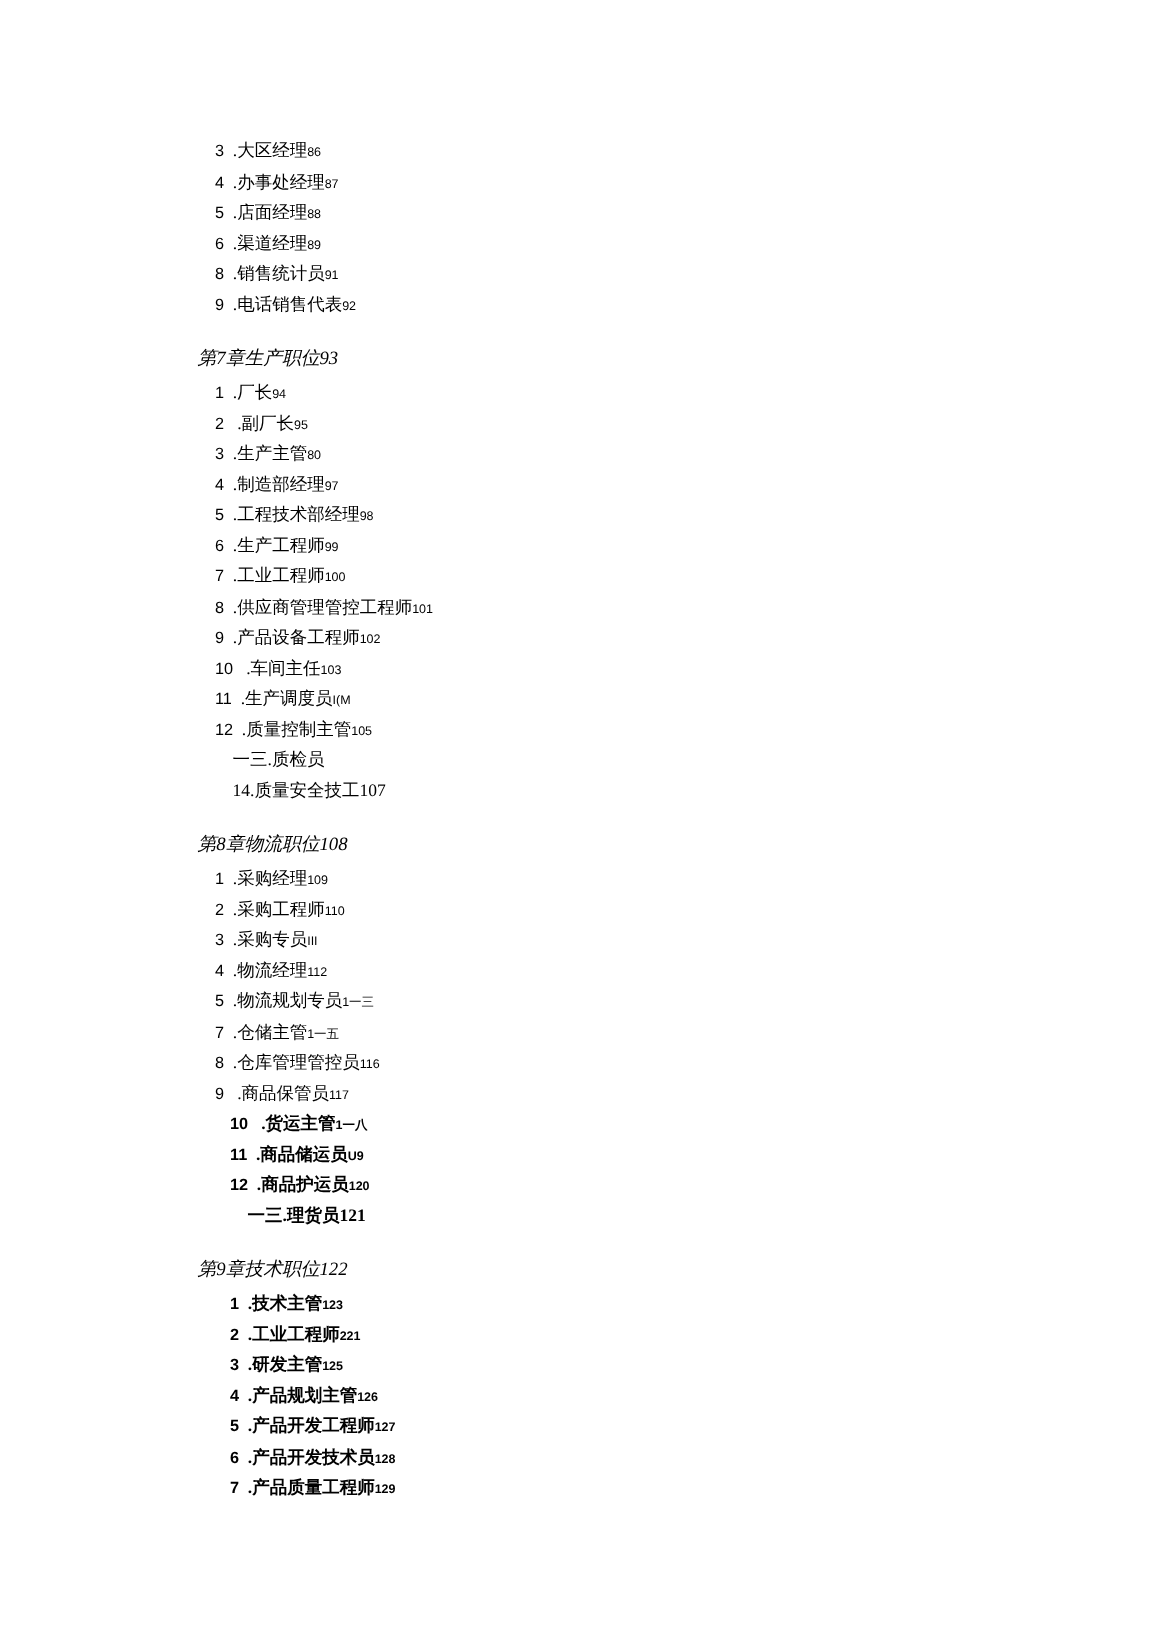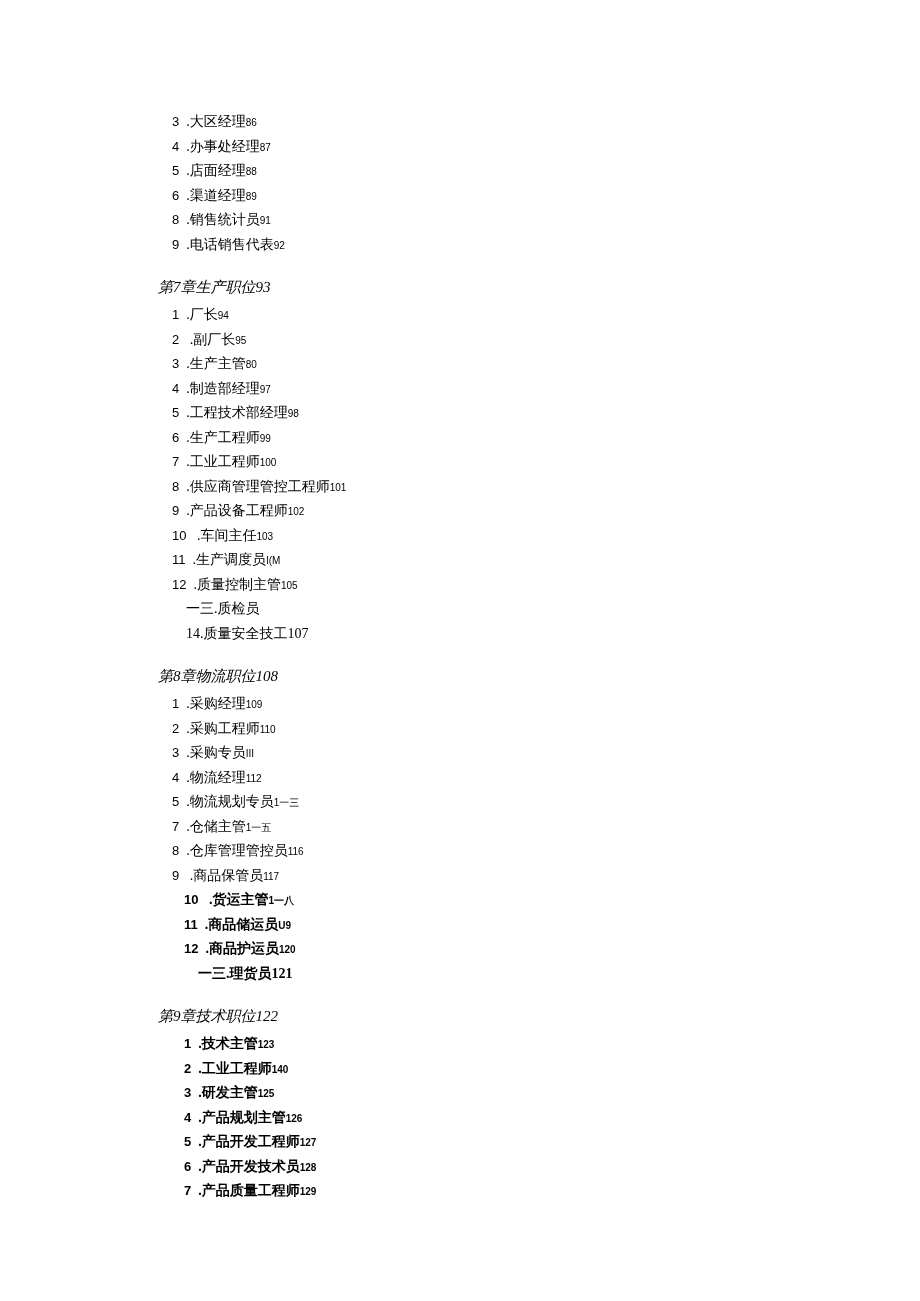--- a/index.html
+++ b/index.html
@@ -114,20 +114,20 @@
     </ul>
     <ul class="item-list indented">
       <li><span class="num">10</span><span class="dot">   .</span><span class="txt">货运主管</span><span class="pg">1一八</span></li>
       <li><span class="num">11</span><span class="dot">  .</span><span class="txt">商品储运员</span><span class="pg">U9</span></li>
       <li><span class="num">12</span><span class="dot">  .</span><span class="txt">商品护运员</span><span class="pg">120</span></li>
       <li class="unnumbered"><span class="txt">一三.理货员121</span></li>
     </ul>
     <div class="chapter-heading"><span class="chapter-prefix">第</span><span class="chapter-num">9</span><span class="chapter-title">章技术职位</span><span class="chapter-page">122</span></div>
     <ul class="item-list indented">
       <li><span class="num">1</span><span class="dot">  .</span><span class="txt">技术主管</span><span class="pg">123</span></li>
-      <li><span class="num">2</span><span class="dot">  .</span><span class="txt">工业工程师</span><span class="pg">140</span></li>
+      <li><span class="num">2</span><span class="dot">  .</span><span class="txt">工业工程师</span><span class="pg">221</span></li>
       <li><span class="num">3</span><span class="dot">  .</span><span class="txt">研发主管</span><span class="pg">125</span></li>
       <li><span class="num">4</span><span class="dot">  .</span><span class="txt">产品规划主管</span><span class="pg">126</span></li>
       <li><span class="num">5</span><span class="dot">  .</span><span class="txt">产品开发工程师</span><span class="pg">127</span></li>
       <li><span class="num">6</span><span class="dot">  .</span><span class="txt">产品开发技术员</span><span class="pg">128</span></li>
       <li><span class="num">7</span><span class="dot">  .</span><span class="txt">产品质量工程师</span><span class="pg">129</span></li>
     </ul>
   </div>
 
 </body></html>

